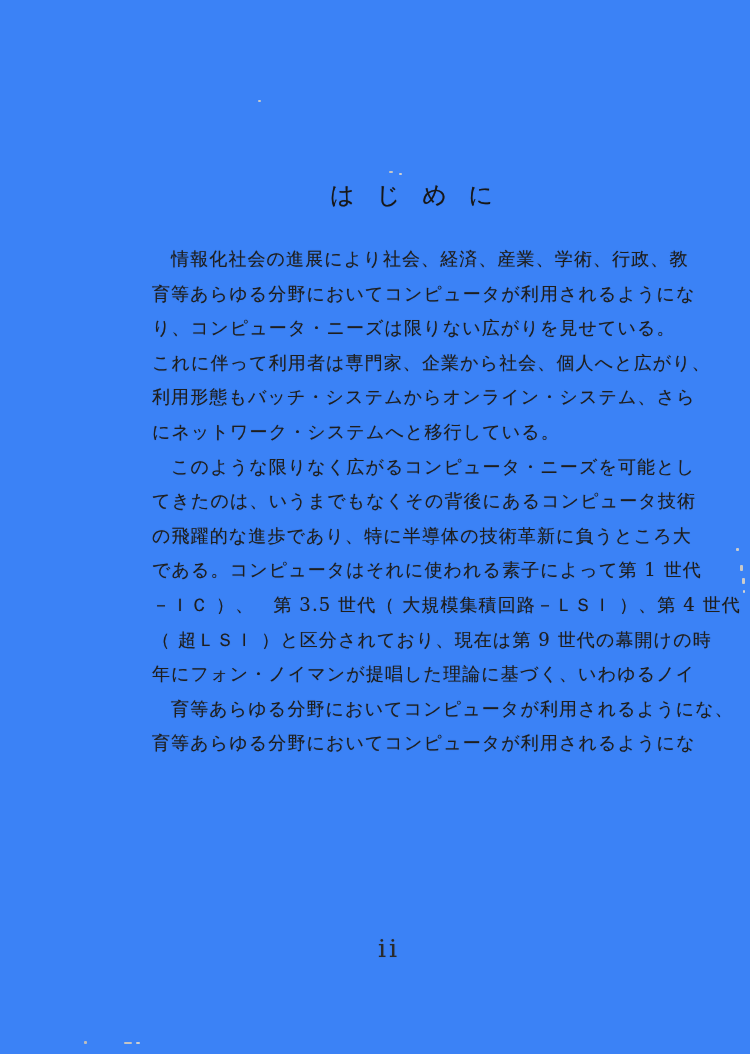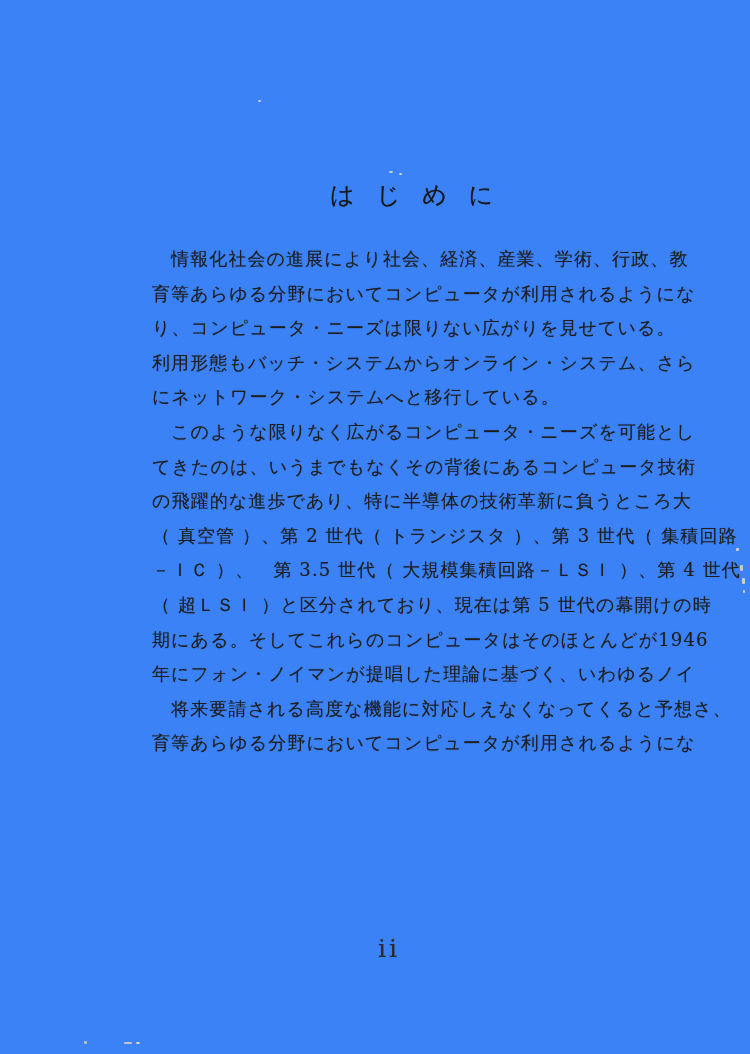--- a/index.html
+++ b/index.html
@@ -63,31 +63,31 @@
 <body>
 
 <div class="page">
 
   <div class="doc-title">は じ め に</div>
 
   <div class="body-text">
     <div class="body-line">　情報化社会の進展により社会、経済、産業、学術、行政、教</div>
     <div class="body-line">育等あらゆる分野においてコンピュータが利用されるようにな</div>
     <div class="body-line">り、コンピュータ・ニーズは限りない広がりを見せている。</div>
+    <div class="body-line">これに伴って利用者は専門家、企業から社会、個人へと広がり、</div>
     <div class="body-line">利用形態もバッチ・システムからオンライン・システム、さら</div>
     <div class="body-line">にネットワーク・システムへと移行している。</div>
     <div class="body-line">　このような限りなく広がるコンピュータ・ニーズを可能とし</div>
     <div class="body-line">てきたのは、いうまでもなくその背後にあるコンピュータ技術</div>
     <div class="body-line">の飛躍的な進歩であり、特に半導体の技術革新に負うところ大</div>
-    <div class="body-line">（ 真空管 ）、第 2 世代（ トランジスタ ）、第 3 世代（ 集積回路</div>
+    <div class="body-line">である。コンピュータはそれに使われる素子によって第 1 世代</div>
     <div class="body-line">－ＩＣ ）、　第 3.5 世代（ 大規模集積回路－ＬＳＩ ）、第 4 世代</div>
-    <div class="body-line">（ 超ＬＳＩ ）と区分されており、現在は第 5 世代の幕開けの時</div>
-    <div class="body-line">期にある。そしてこれらのコンピュータはそのほとんどが1946</div>
+    <div class="body-line">（ 超ＬＳＩ ）と区分されており、現在は第 9 世代の幕開けの時</div>
     <div class="body-line">年にフォン・ノイマンが提唱した理論に基づく、いわゆるノイ</div>
-    <div class="body-line">　将来要請される高度な機能に対応しえなくなってくると予想さ、</div>
+    <div class="body-line">　育等あらゆる分野においてコンピュータが利用されるようにな、</div>
     <div class="body-line">育等あらゆる分野においてコンピュータが利用されるようにな</div>
   </div>
 
   <div class="page-number">ii</div>
 
   <div class="speck" style="left:258px;top:100px;width:3px;height:2px;background:#c9c9c9;"></div>
   <div class="speck" style="left:389px;top:171px;width:4px;height:2px;background:#c6c6c6;"></div>
   <div class="speck" style="left:399px;top:173px;width:3px;height:2px;background:#d0d0d0;"></div>
   <div class="speck" style="left:736px;top:548px;width:3px;height:3px;background:#cdcdcd;"></div>
   <div class="speck" style="left:740px;top:565px;width:3px;height:6px;background:#c8c8c8;"></div>

